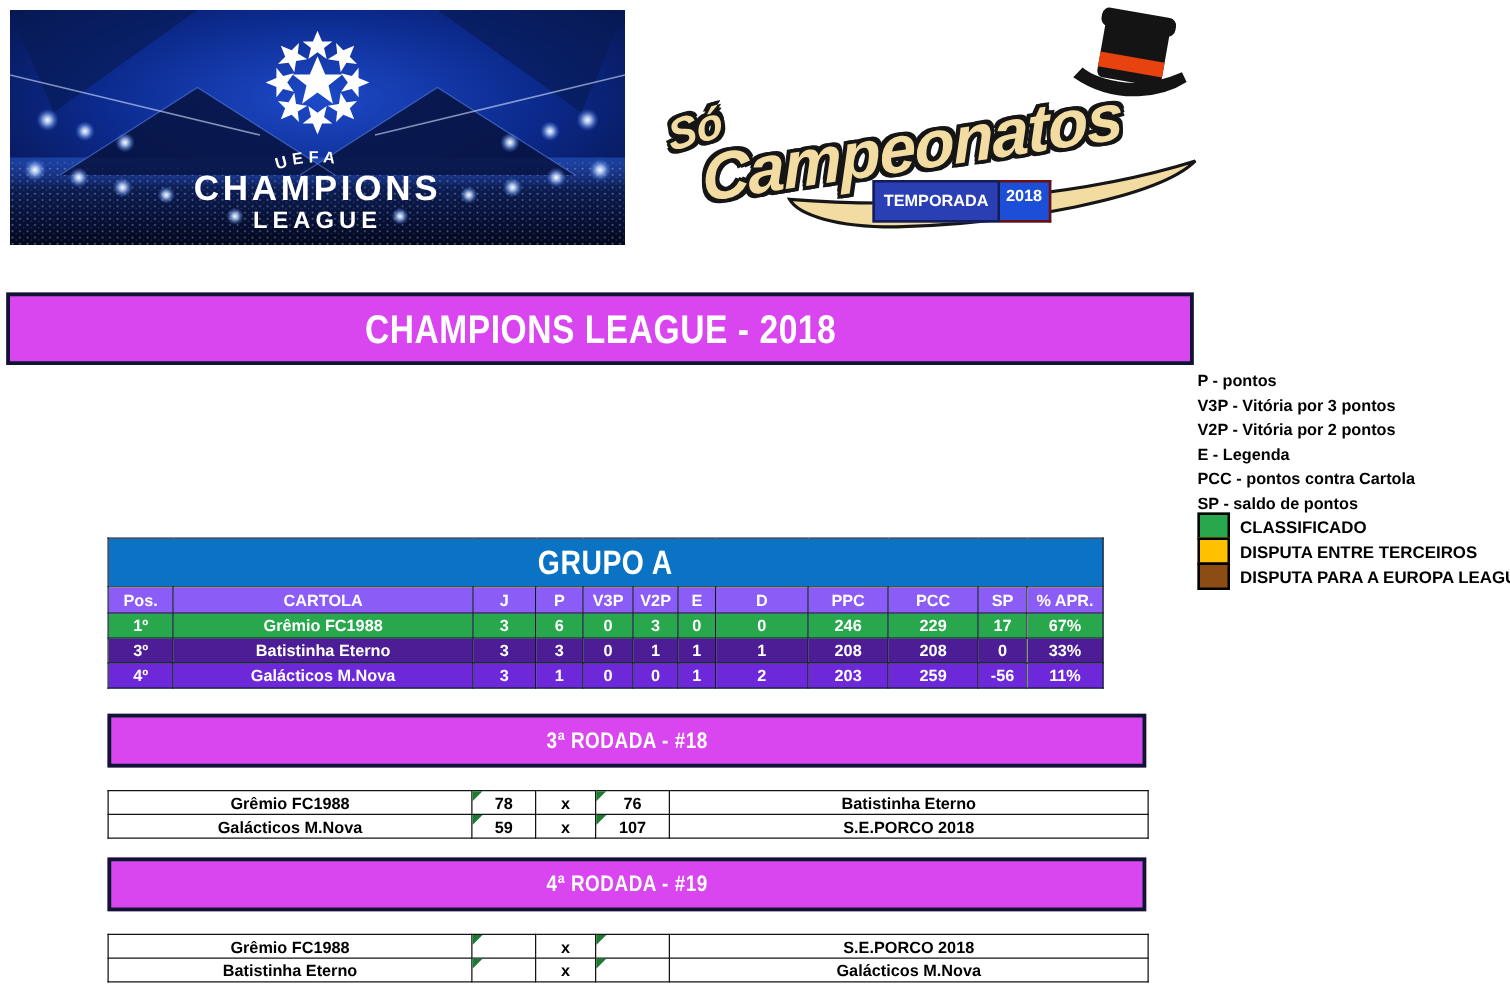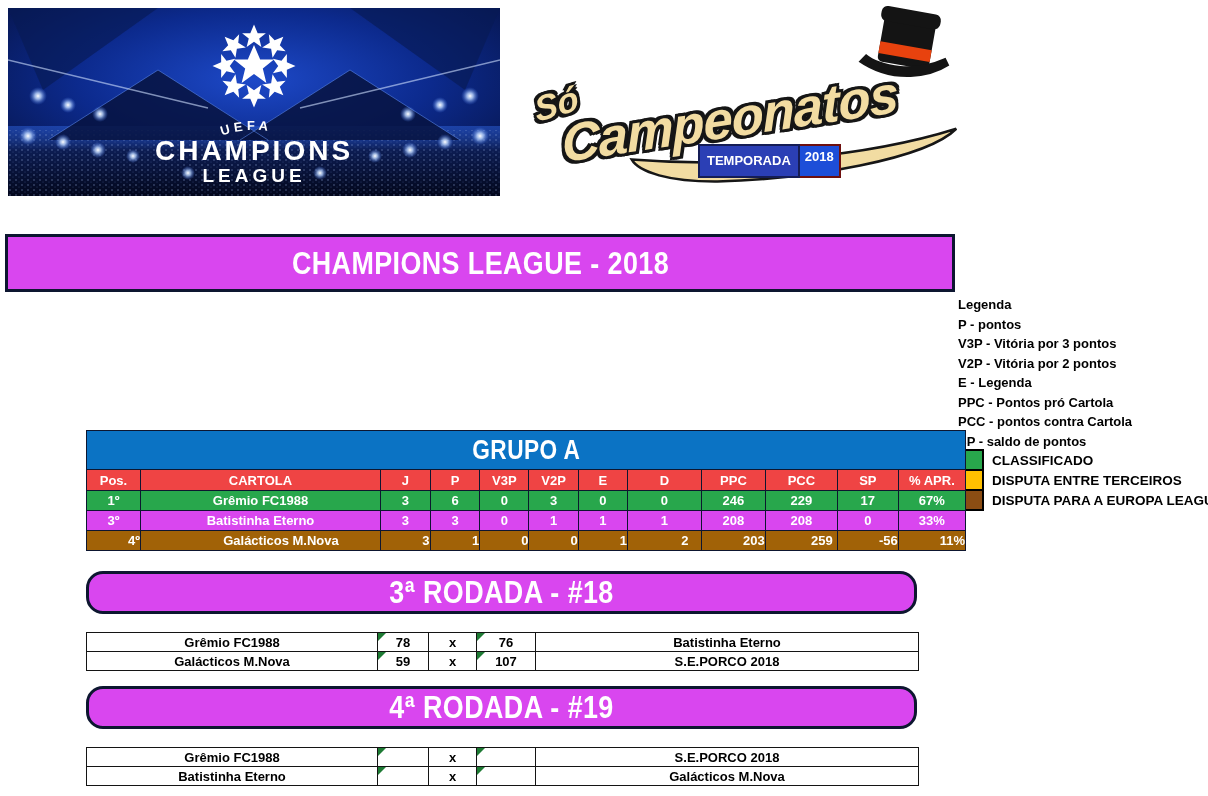--- a/index.html
+++ b/index.html
@@ -29,21 +29,21 @@
   .badge .temporada{background:#2b3fb5;border:2px solid #151d56;padding:4px 7px;}
   .badge .year{background:#1d4ed8;border:2px solid #6e0f0e;border-left:none;padding:0 5px;}
 
   
   .blue-bar{
     background:#d946ef;border:3px solid #0d1630;box-sizing:border-box;
     display:flex;align-items:center;justify-content:center;color:#fff;font-weight:bold;
   }
   .title-bar{left:5px;top:234px;width:950px;height:58px;font-size:32px;}
   .condense{display:inline-block;transform:scaleX(0.84);letter-spacing:0.5px;white-space:nowrap;}
-  .round-bar{font-size:32px;border-radius:17px;}
+  .round-bar{font-size:18px;}
   .round-bar-1{left:86px;top:571px;width:831px;height:43px;}
   .round-bar-2{left:86px;top:686px;width:831px;height:43px;}
 
   
   .legend{left:958px;top:295px;width:250px;color:#000;}
   .legend-line{font-size:13px;font-weight:bold;height:19.5px;line-height:19.5px;white-space:nowrap;}
   .swatch-row{display:flex;align-items:stretch;height:20px;white-space:nowrap;}
   .swatch{width:26px;border:2px solid #000;box-sizing:border-box;margin-top:-2px;flex:none;}
   .swatch-row:first-of-type .swatch{margin-top:0;}
   .sw-green{background:#28a74c;}
@@ -51,25 +51,25 @@
   .sw-brown{background:#8b4d13;}
   .swatch-label{font-size:13.5px;font-weight:bold;line-height:20px;margin-left:8px;}
 
   
   .group-table{left:86px;top:430px;border-collapse:collapse;table-layout:fixed;}
   .group-table td,.group-table th{
     border:1.6px solid #0d1630;color:#fff;font-weight:bold;font-size:13px;
     text-align:center;padding:0;overflow:hidden;white-space:nowrap;
   }
   .gt-title td{background:#0b73c4;height:38px;font-size:27px;}
-  .gt-head th{background:#ef4444;height:20px;}
+  .gt-head th{background:#8b5cf6;height:20px;}
   .group-table tr.r-data td{height:19px;}
   .row-green td{background:#28a74c;}
-  .row-yellow td{background:#d946ef;}
-  .row-brown td{background:#a16207;padding-left:41px;}
+  .row-yellow td{background:#4c1d95;}
+  .row-brown td{background:#6d28d9;}
 
   
   .match-table{border-collapse:collapse;table-layout:fixed;background:#fff;}
   .match-table-1{left:86px;top:632px;}
   .match-table-2{left:86px;top:747px;}
   .match-table td{
     border:1.6px solid #141414;font-weight:bold;font-size:13px;color:#000;
     text-align:center;height:18px;padding:0;position:relative;white-space:nowrap;
   }
   .score-cell::before{
@@ -209,26 +209,24 @@
     <span class="temporada">TEMPORADA</span>
     <span class="year">2018</span>
   </div>
 </div>
 
 <div class="abs blue-bar title-bar">
   <span class="condense">CHAMPIONS LEAGUE - 2018</span>
 </div>
 
 <div class="abs legend">
-  <div class="legend-line">Legenda</div>
   <div class="legend-line">P - pontos</div>
   <div class="legend-line">V3P - Vitória por 3 pontos</div>
   <div class="legend-line">V2P - Vitória por 2 pontos</div>
   <div class="legend-line">E - Legenda</div>
-  <div class="legend-line">PPC - Pontos pró Cartola</div>
   <div class="legend-line">PCC - pontos contra Cartola</div>
   <div class="legend-line">SP - saldo de pontos</div>
   <div class="swatch-row">
     <span class="swatch sw-green"></span>
     <span class="swatch-label">CLASSIFICADO</span>
   </div>
   <div class="swatch-row">
     <span class="swatch sw-yellow"></span>
     <span class="swatch-label">DISPUTA ENTRE TERCEIROS</span>
   </div>

